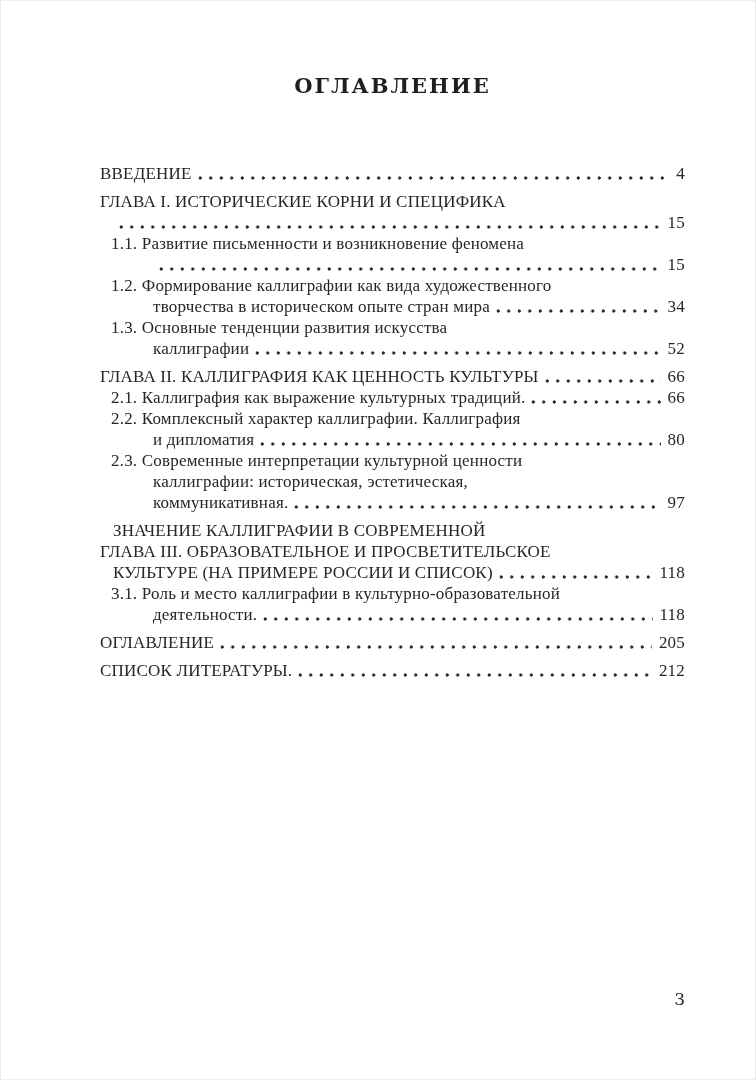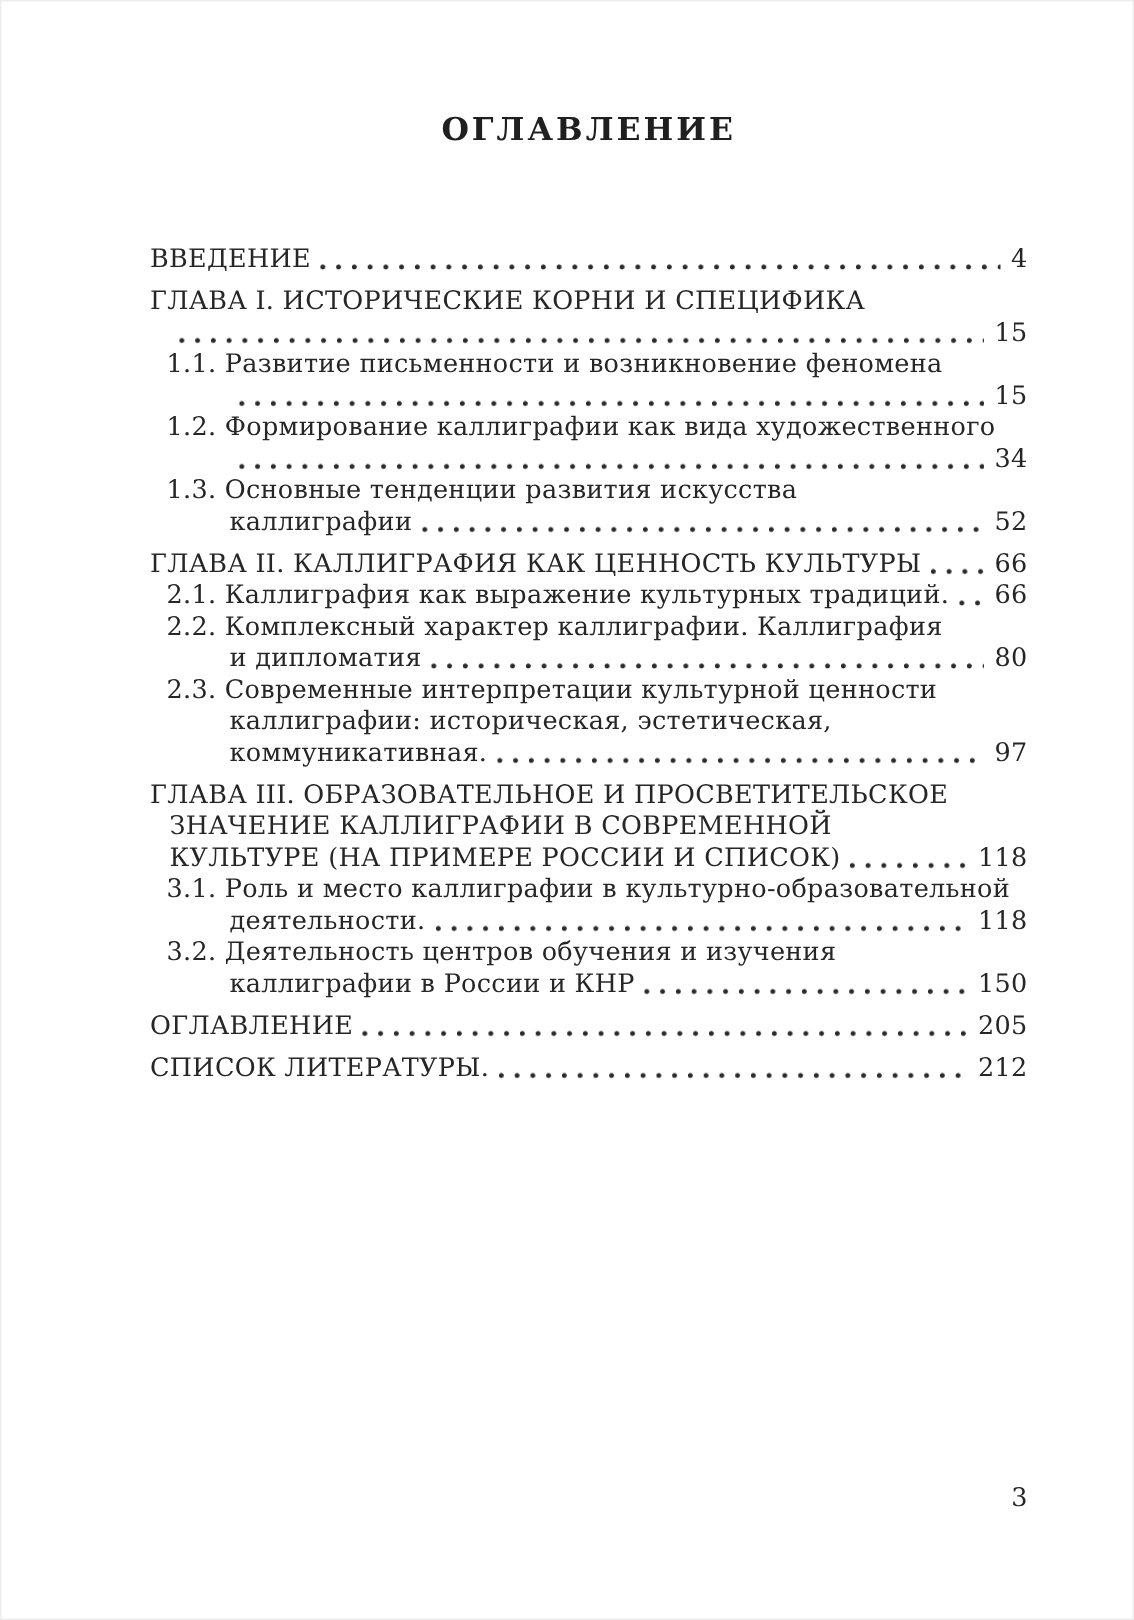--- a/index.html
+++ b/index.html
@@ -27,21 +27,21 @@
     color: #1f1f1f;
   }
   .toc {
     margin-top: 66px;
     font-size: 17px;
     line-height: 21px;
     letter-spacing: 0.2px;
   }
   .entry { margin: 0; }
   .entry.gap { margin-top: 7px; }
-  .line { display: flex; align-items: flex-start; }
+  .line { display: flex; align-items: flex-start; font-family: Liberation Serif, serif; }
   .entry.chapter .line { font-weight: 400; }
   .entry.chapter .line.cont { padding-left: 13px; }
   .entry.section .line.first { padding-left: 11px; }
   .entry.section .line.cont  { padding-left: 53px; }
   .txt { flex: 0 1 auto; white-space: nowrap; }
   .dots {
     flex: 1 1 7px;
     min-width: 7px;
     align-self: stretch;
     margin-left: 6px;
@@ -89,20 +89,21 @@
         <div class="line cont">
           <span class="dots"></span>
           <span class="pg">15</span>
         </div>
       </div>
       <div class="entry section">
         <div class="line first">
           <span class="txt">1.2. Формирование каллиграфии как вида художественного</span>
         </div>
         <div class="line cont">
+          <span class="txt">творчества в историческом опыте стран мира</span>
           <span class="dots"></span>
           <span class="pg">34</span>
         </div>
       </div>
       <div class="entry section">
         <div class="line first">
           <span class="txt">1.3. Основные тенденции развития искусства</span>
         </div>
         <div class="line cont">
           <span class="txt">каллиграфии</span>
@@ -141,50 +142,40 @@
         <div class="line cont">
           <span class="txt">каллиграфии: историческая, эстетическая,</span>
         </div>
         <div class="line cont">
           <span class="txt">коммуникативная.</span>
           <span class="dots"></span>
           <span class="pg">97</span>
         </div>
       </div>
       <div class="entry chapter gap">
+        <div class="line cont">
+          <span class="txt">ЗНАЧЕНИЕ КАЛЛИГРАФИИ В СОВРЕМЕННОЙ</span>
+        </div>
         <div class="line first">
           <span class="txt">ГЛАВА III. ОБРАЗОВАТЕЛЬНОЕ И ПРОСВЕТИТЕЛЬСКОЕ</span>
-        </div>
-        <div class="line cont">
-          <span class="txt">ЗНАЧЕНИЕ КАЛЛИГРАФИИ В СОВРЕМЕННОЙ</span>
         </div>
         <div class="line cont">
           <span class="txt">КУЛЬТУРЕ (НА ПРИМЕРЕ РОССИИ И СПИСОК)</span>
           <span class="dots"></span>
           <span class="pg">118</span>
         </div>
       </div>
       <div class="entry section">
         <div class="line first">
           <span class="txt">3.1. Роль и место каллиграфии в культурно-образовательной</span>
         </div>
         <div class="line cont">
           <span class="txt">деятельности.</span>
           <span class="dots"></span>
           <span class="pg">118</span>
-        </div>
-      </div>
-      <div class="entry section">
-        <div class="line first">
-          <span class="txt">3.2. Деятельность центров обучения и изучения</span>
-        </div>
-        <div class="line cont">
-          <span class="txt">каллиграфии в России и КНР</span>
-          <span class="dots"></span>
-          <span class="pg">150</span>
         </div>
       </div>
       <div class="entry top gap">
         <div class="line first">
           <span class="txt">ОГЛАВЛЕНИЕ</span>
           <span class="dots"></span>
           <span class="pg">205</span>
         </div>
       </div>
       <div class="entry top gap">

